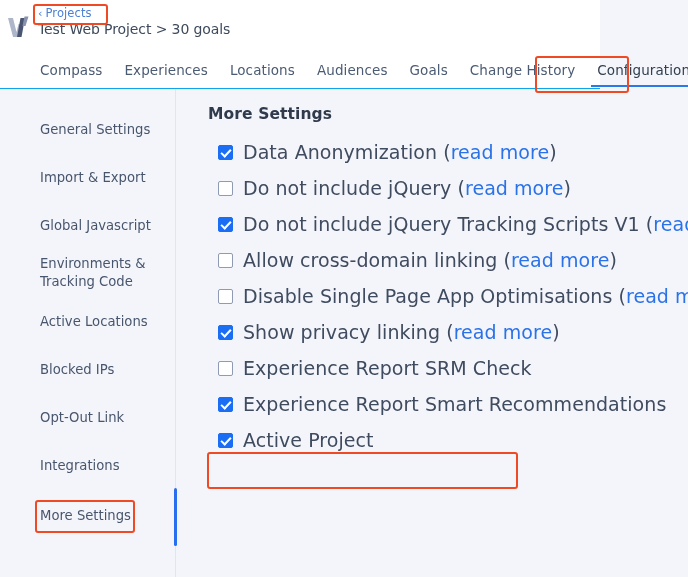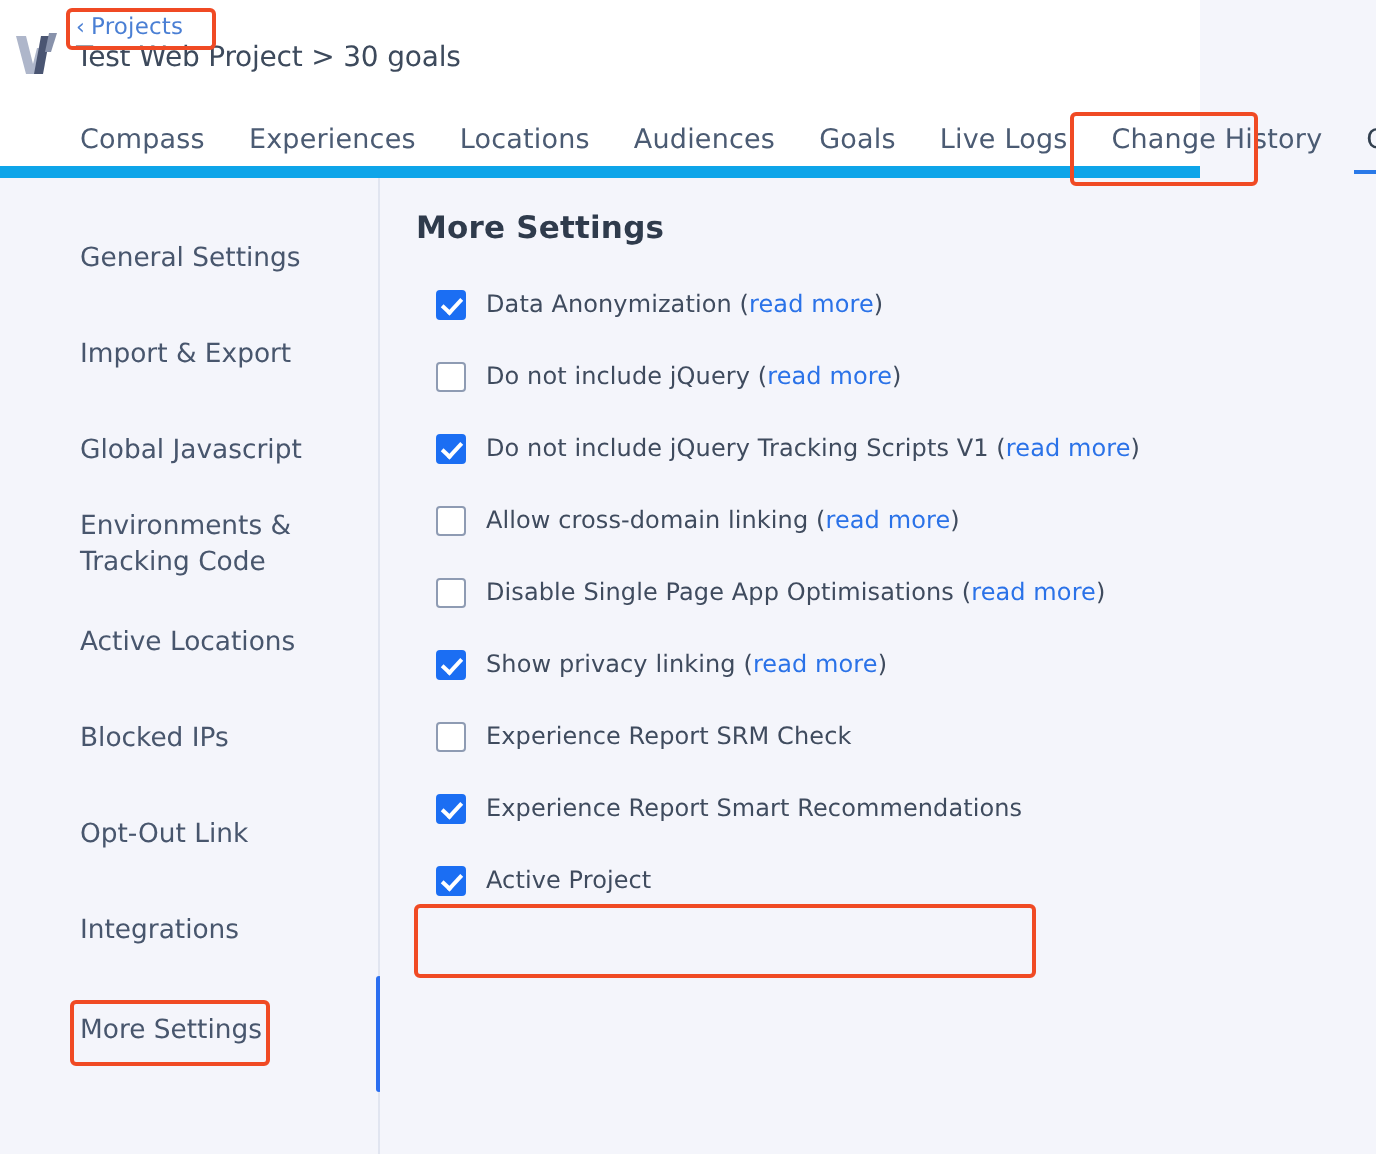--- a/index.html
+++ b/index.html
@@ -24,21 +24,21 @@
     background: #f4f5fb;
   }
 
   
   .header {
     position: absolute;
     top: 0; left: 0;
     width: 600px;
     height: 89px;
     background: #ffffff;
-    border-bottom: 6px solid #0ea5e9;
+    border-bottom: 1px solid #0ea5e9;
   }
 
   .logo {
     position: absolute;
     left: 6px;
     top: 13px;
     width: 28px;
     height: 28px;
   }
 
@@ -102,21 +102,21 @@
     bottom: 0;
     height: 2px;
     background: #2979e8;
   }
 
   
   .sidebar {
     position: absolute;
     left: 0;
     top: 89px;
-    width: 190px;
+    width: 176px;
     height: 488px;
     background: #f4f5fb;
     border-right: 1px solid #e1e5f0;
   }
 
   .side-item {
     position: absolute;
     left: 40px;
     font-size: 13.2px;
     color: #48566d;
@@ -190,21 +190,21 @@
     left: 4px;
     top: 1px;
     width: 4px;
     height: 8px;
     border: solid #ffffff;
     border-width: 0 2px 2px 0;
     transform: rotate(43deg);
   }
 
   .opt-label {
-    font-size: 12px;
+    font-size: 19px;
     color: #3f4b5e;
     white-space: nowrap;
     letter-spacing: .05px;
   }
   .opt-label .rm { color: #2a72e8; }
 </style>
 </head>
 <body>
 
 <div class="app">
@@ -222,21 +222,20 @@
     </div>
 
     <div class="page-title">Test Web Project &gt; 30 goals</div>
 
     <div class="tabs">
       <div class="tab">Compass</div>
       <div class="tab">Experiences</div>
       <div class="tab">Locations</div>
       <div class="tab">Audiences</div>
       <div class="tab">Goals</div>
-      <div class="tab">Live Logs</div>
       <div class="tab">Change History</div>
       <div class="tab active">Configuration</div>
     </div>
   </div>
 
   <div class="sidebar">
     <div class="side-item" style="top:32px">General Settings</div>
     <div class="side-item" style="top:128px">Global Javascript</div>
     <div class="side-item" style="top:80px">Import &amp; Export</div>
     <div class="side-item two-line" style="top:166px">Environments &amp; Tracking Code</div>

